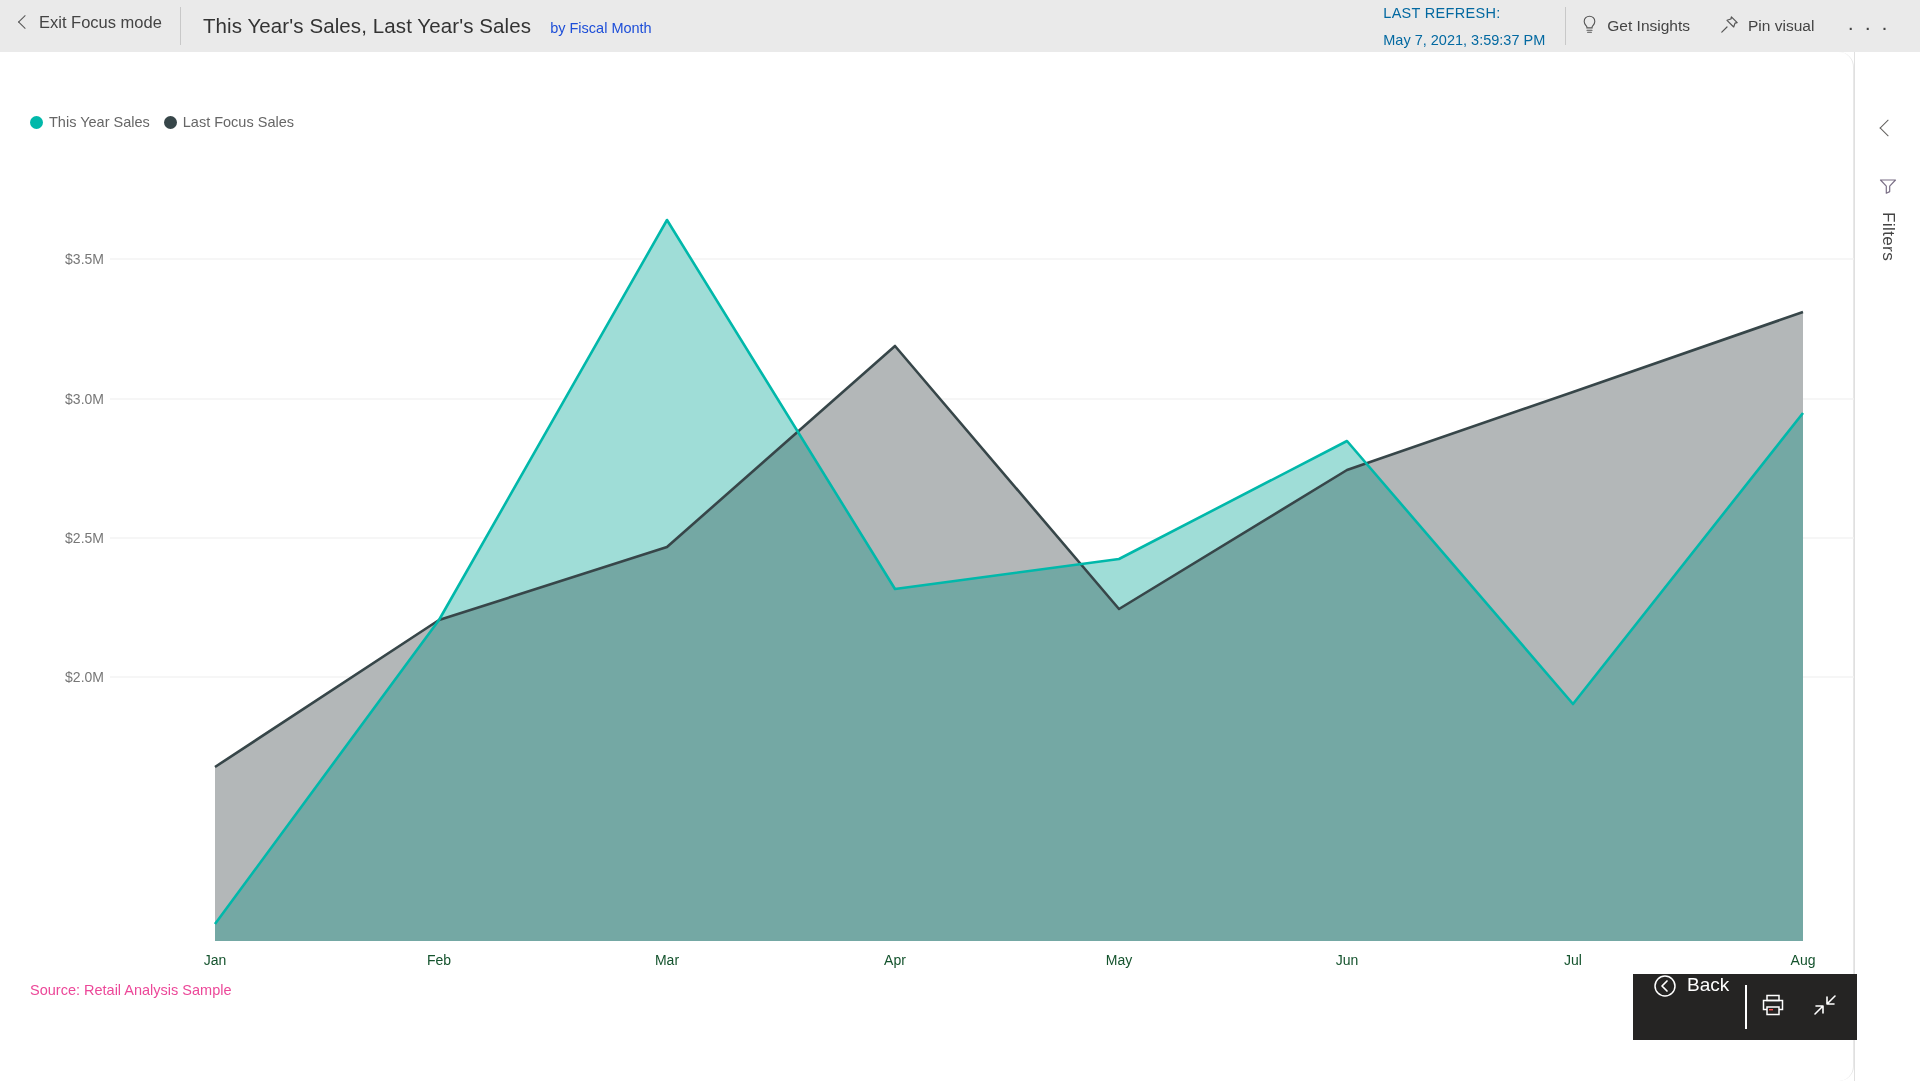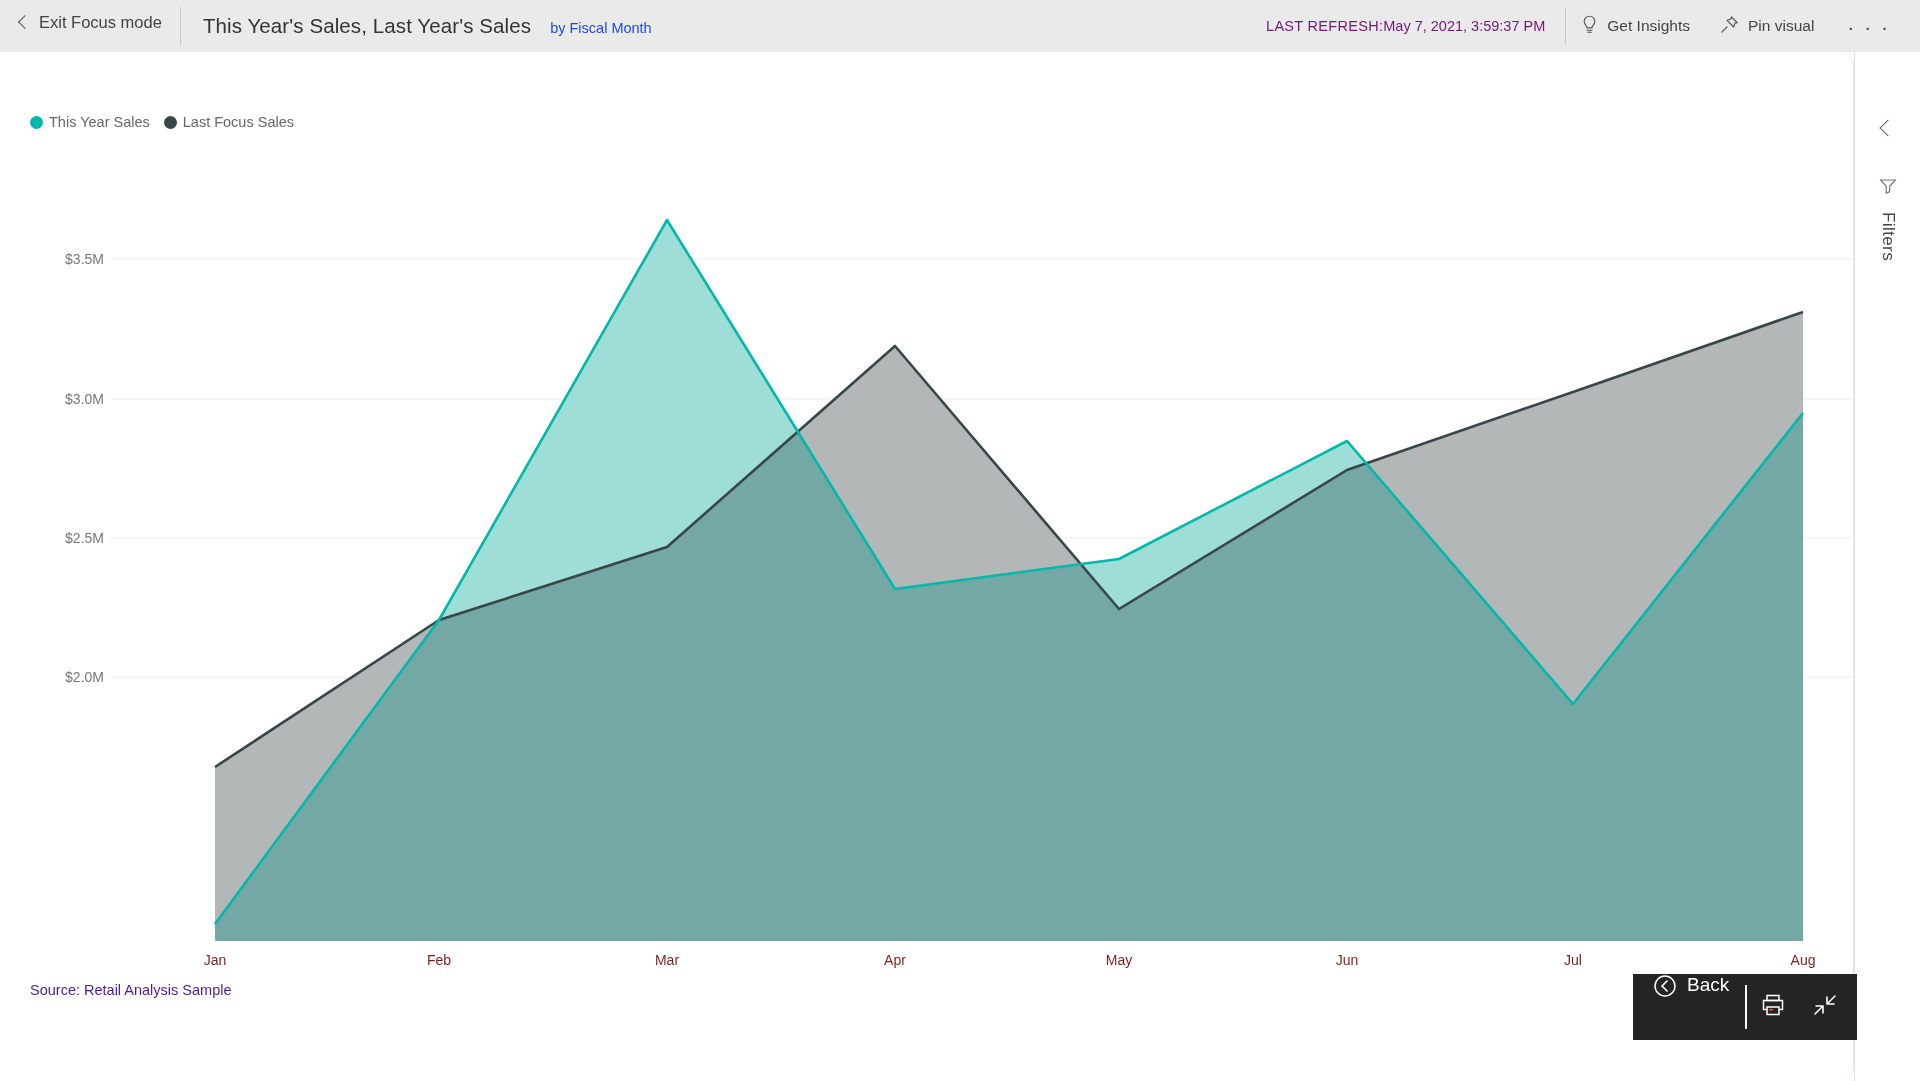--- a/index.html
+++ b/index.html
@@ -33,22 +33,22 @@
   .hdr-divider{width:1px;height:38px;background:#c8c8c8;}
   .title-wrap{display:flex;align-items:baseline;gap:19px;padding-left:22px;}
   .vis-title{font-size:20.5px;color:#333;letter-spacing:.1px;}
   .vis-subtitle{font-size:14.5px;color:#1d4ed8;}
 
   .hdr-right{
     margin-left:auto;display:flex;align-items:center;height:100%;
     padding-right:12px;
   }
   .refresh{
-    display:flex;align-items:baseline;
-    font-size:14.5px;color:#701a75;padding-right:20px;white-space:nowrap;
+    display:flex;align-items:baseline;gap:11px;
+    font-size:14.5px;color:#0369a1;padding-right:20px;white-space:nowrap;flex-direction:column;
   }
   .refresh-label{letter-spacing:.3px;}
   .tool-btn{
     display:flex;align-items:center;gap:9px;
     padding:8px 15px;height:100%;color:#444;font-size:15.5px;cursor:pointer;
   }
   .ellipsis-btn{
     padding:0 18px;height:100%;display:flex;align-items:center;
     color:#444;font-size:21px;letter-spacing:2px;cursor:pointer;line-height:1;
   }
@@ -88,26 +88,26 @@
   .legend-dot{width:13px;height:13px;border-radius:50%;display:inline-block;}
   .legend-text{font-size:14.5px;color:#666;}
 
   .plot{position:absolute;left:0;top:0;width:1854px;height:1029px;margin-left:44px;}
 
   .ylabel{
     position:absolute;right:1794px;text-align:right;width:120px;
     font-size:14px;color:#777;transform:translateY(-50%);
   }
   .xlabel{
-    position:absolute;font-size:14px;color:#7f1d1d;
+    position:absolute;font-size:14px;color:#14532d;
     transform:translateX(-50%);white-space:nowrap;
   }
   .source{
     position:absolute;left:30px;top:930px;
-    font-size:14.5px;color:#4c1d95;
+    font-size:14.5px;color:#ec4899;
   }
 
   
   .bottombar{
     position:absolute;left:1633px;top:974px;
     width:224px;height:66px;background:#252423;
     display:flex;align-items:center;
   }
   .bb-back{
     display:flex;gap:10px;

